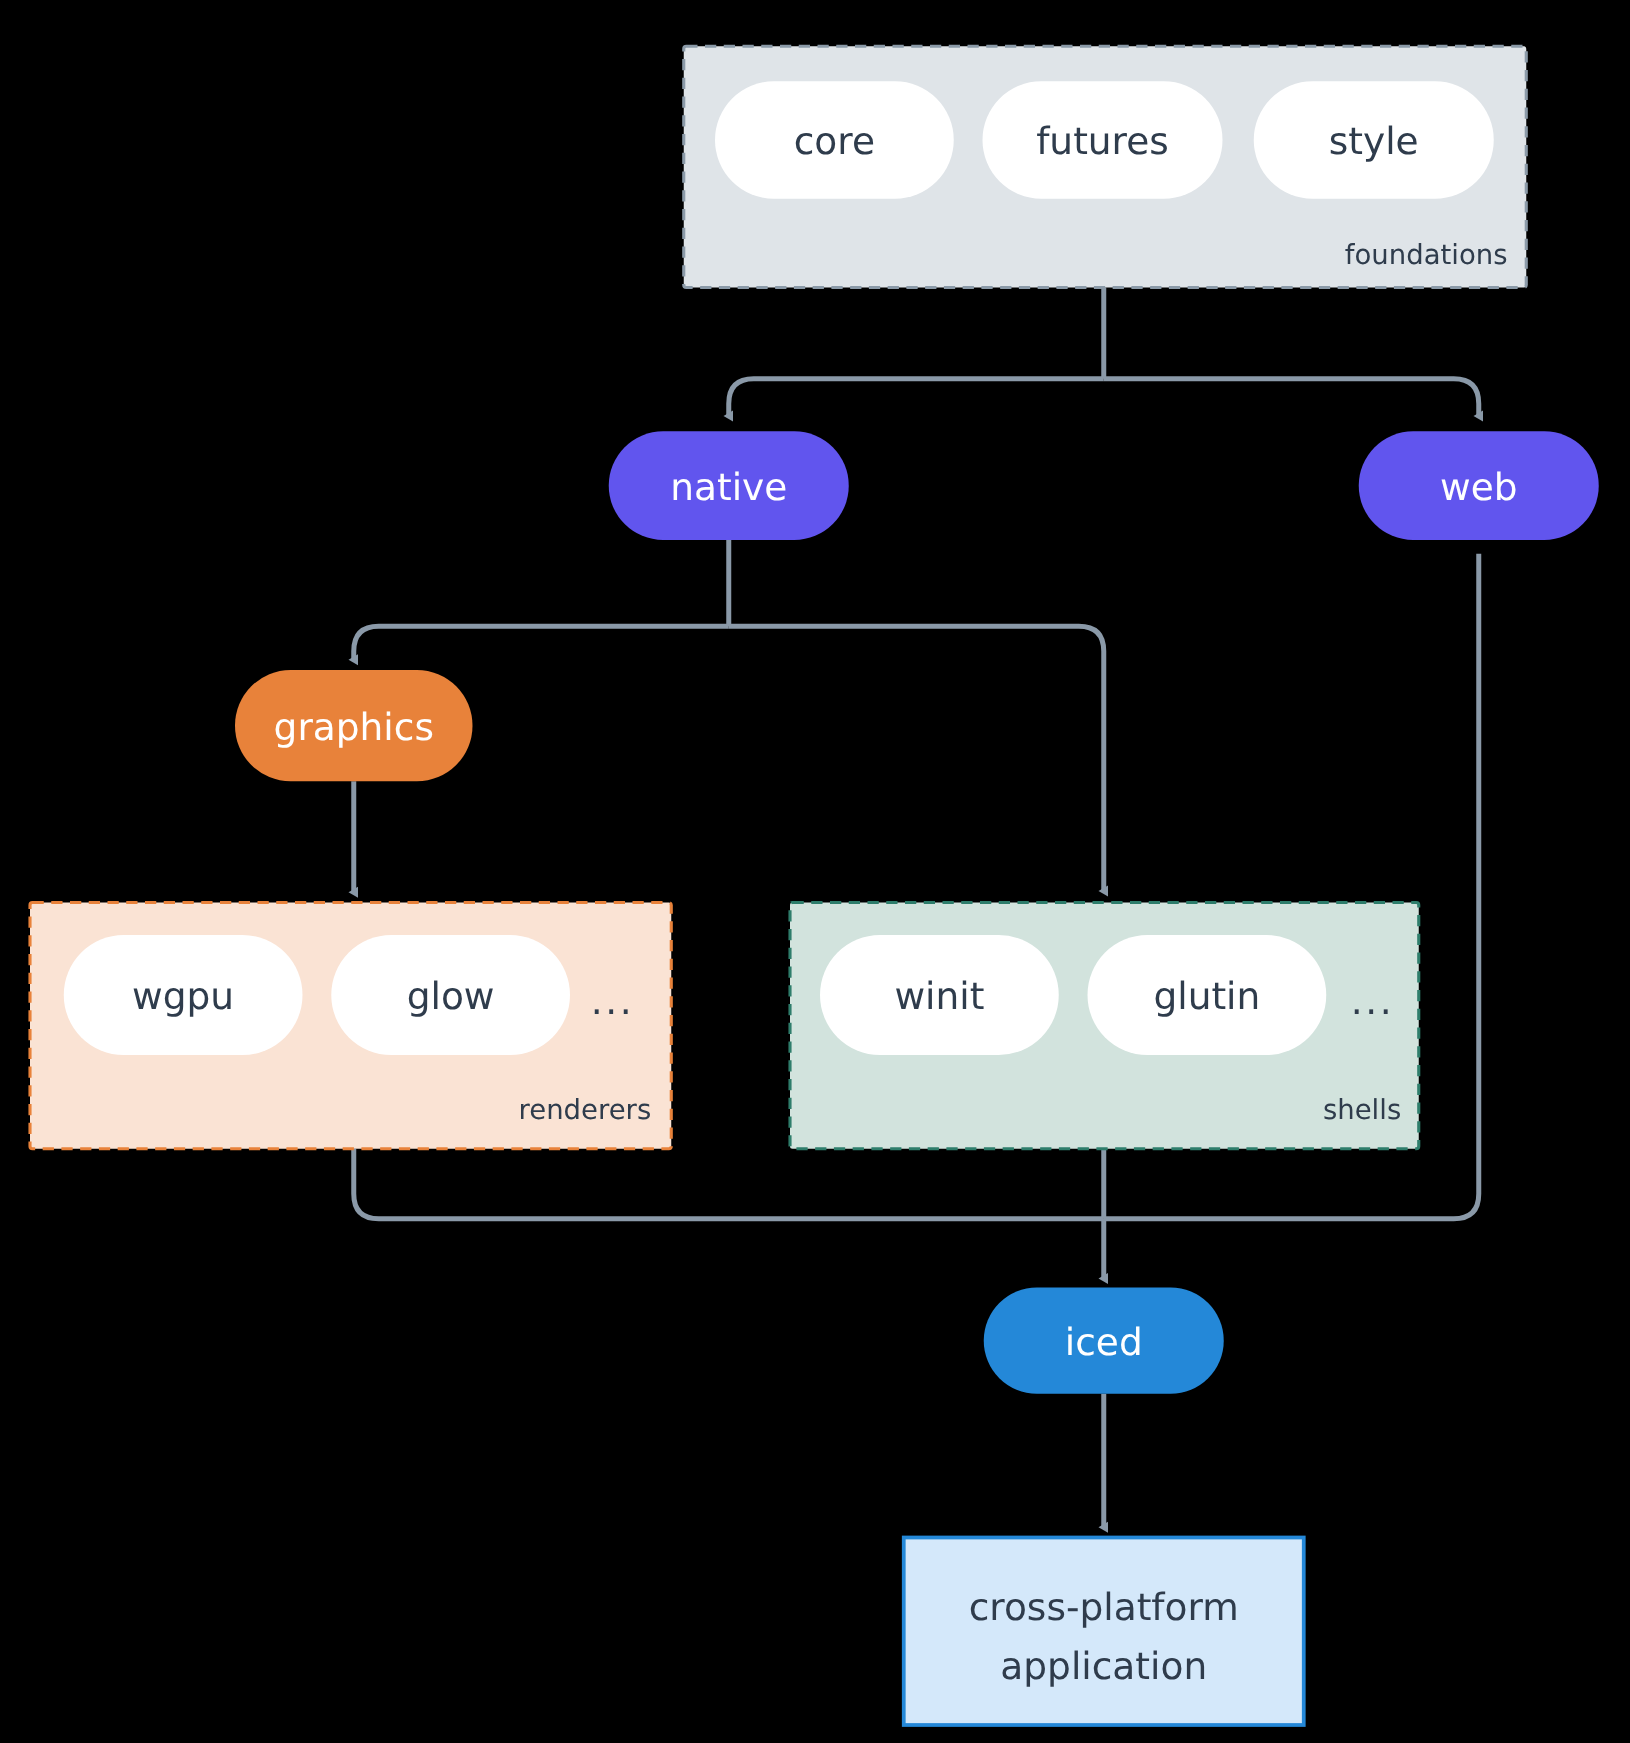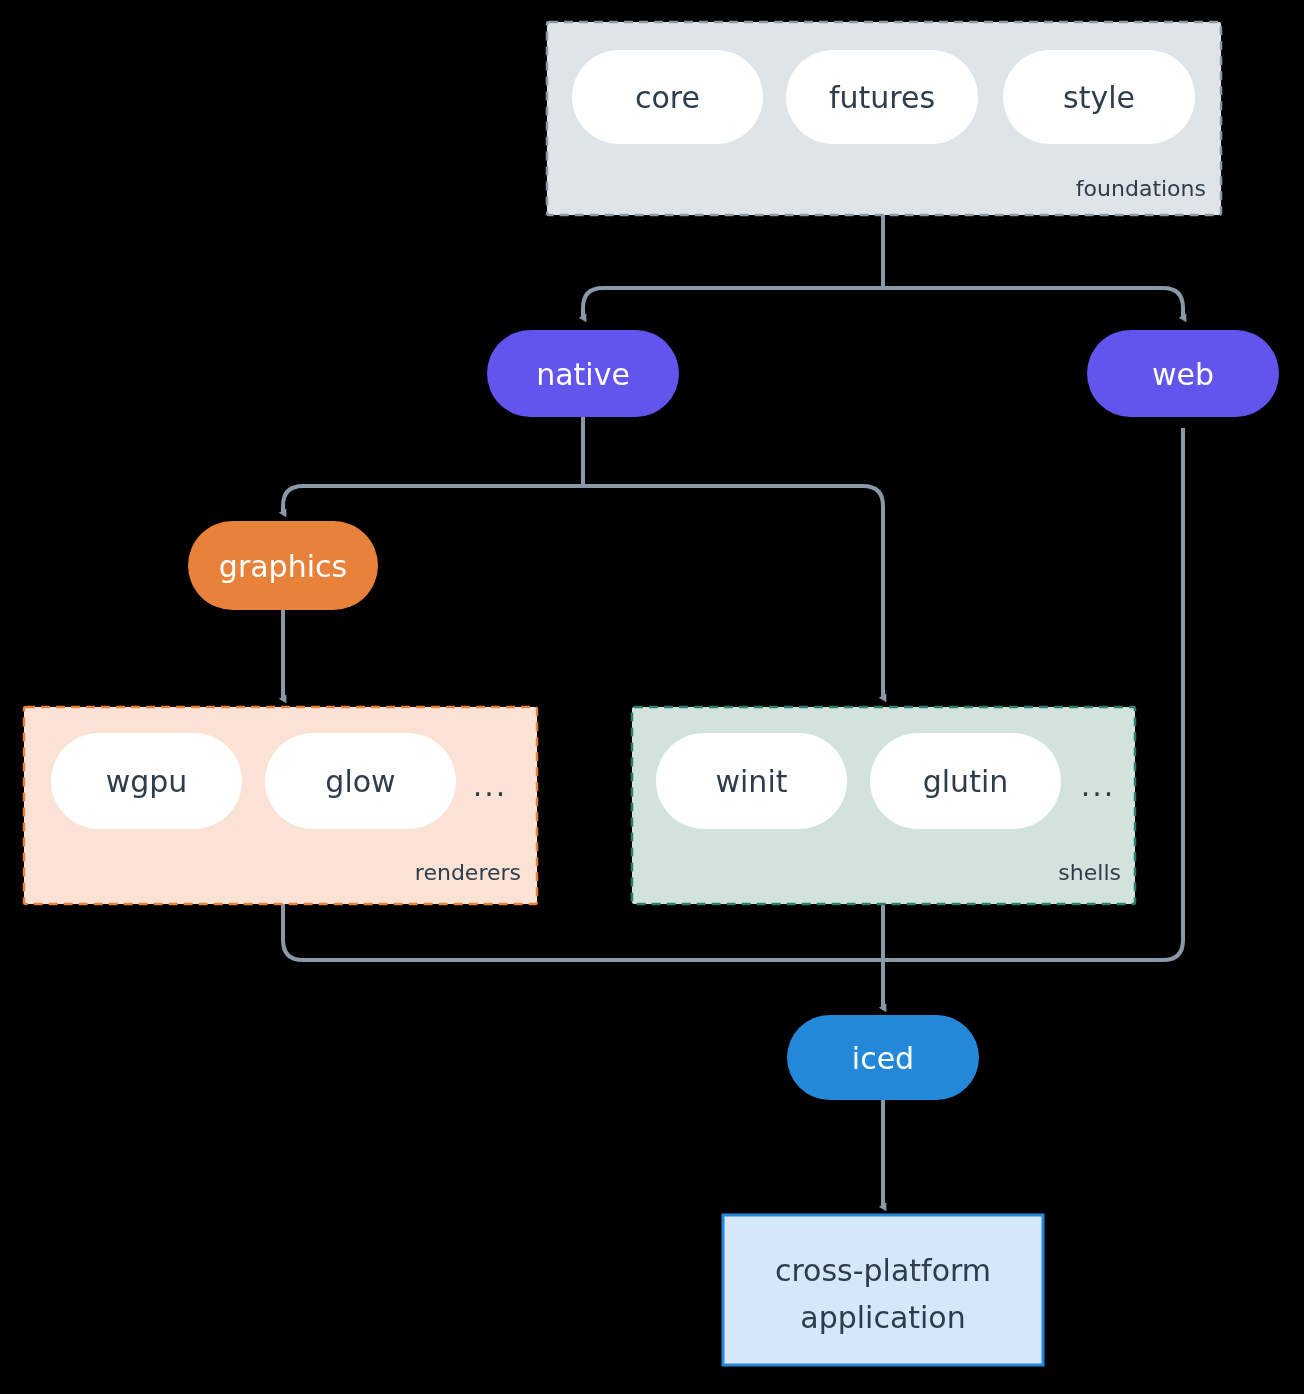--- a/index.html
+++ b/index.html
@@ -10,20 +10,21 @@
   body {
     width: 1304px;
     height: 1394px;
     overflow: hidden;
     font-family: "DejaVu Sans", "Liberation Sans", sans-serif;
   }
   #diagram-root {
     position: relative;
     width: 1304px;
     height: 1276px;
+    margin-top: 15px;
   }
   svg.diagram {
     display: block;
     width: 1304px;
     height: 1394px;
   }
   .grp-label, .node-label, .ellipsis-label, .box-label {
     font-family: "DejaVu Sans", "Liberation Sans", sans-serif;
   }
   .node-label {

